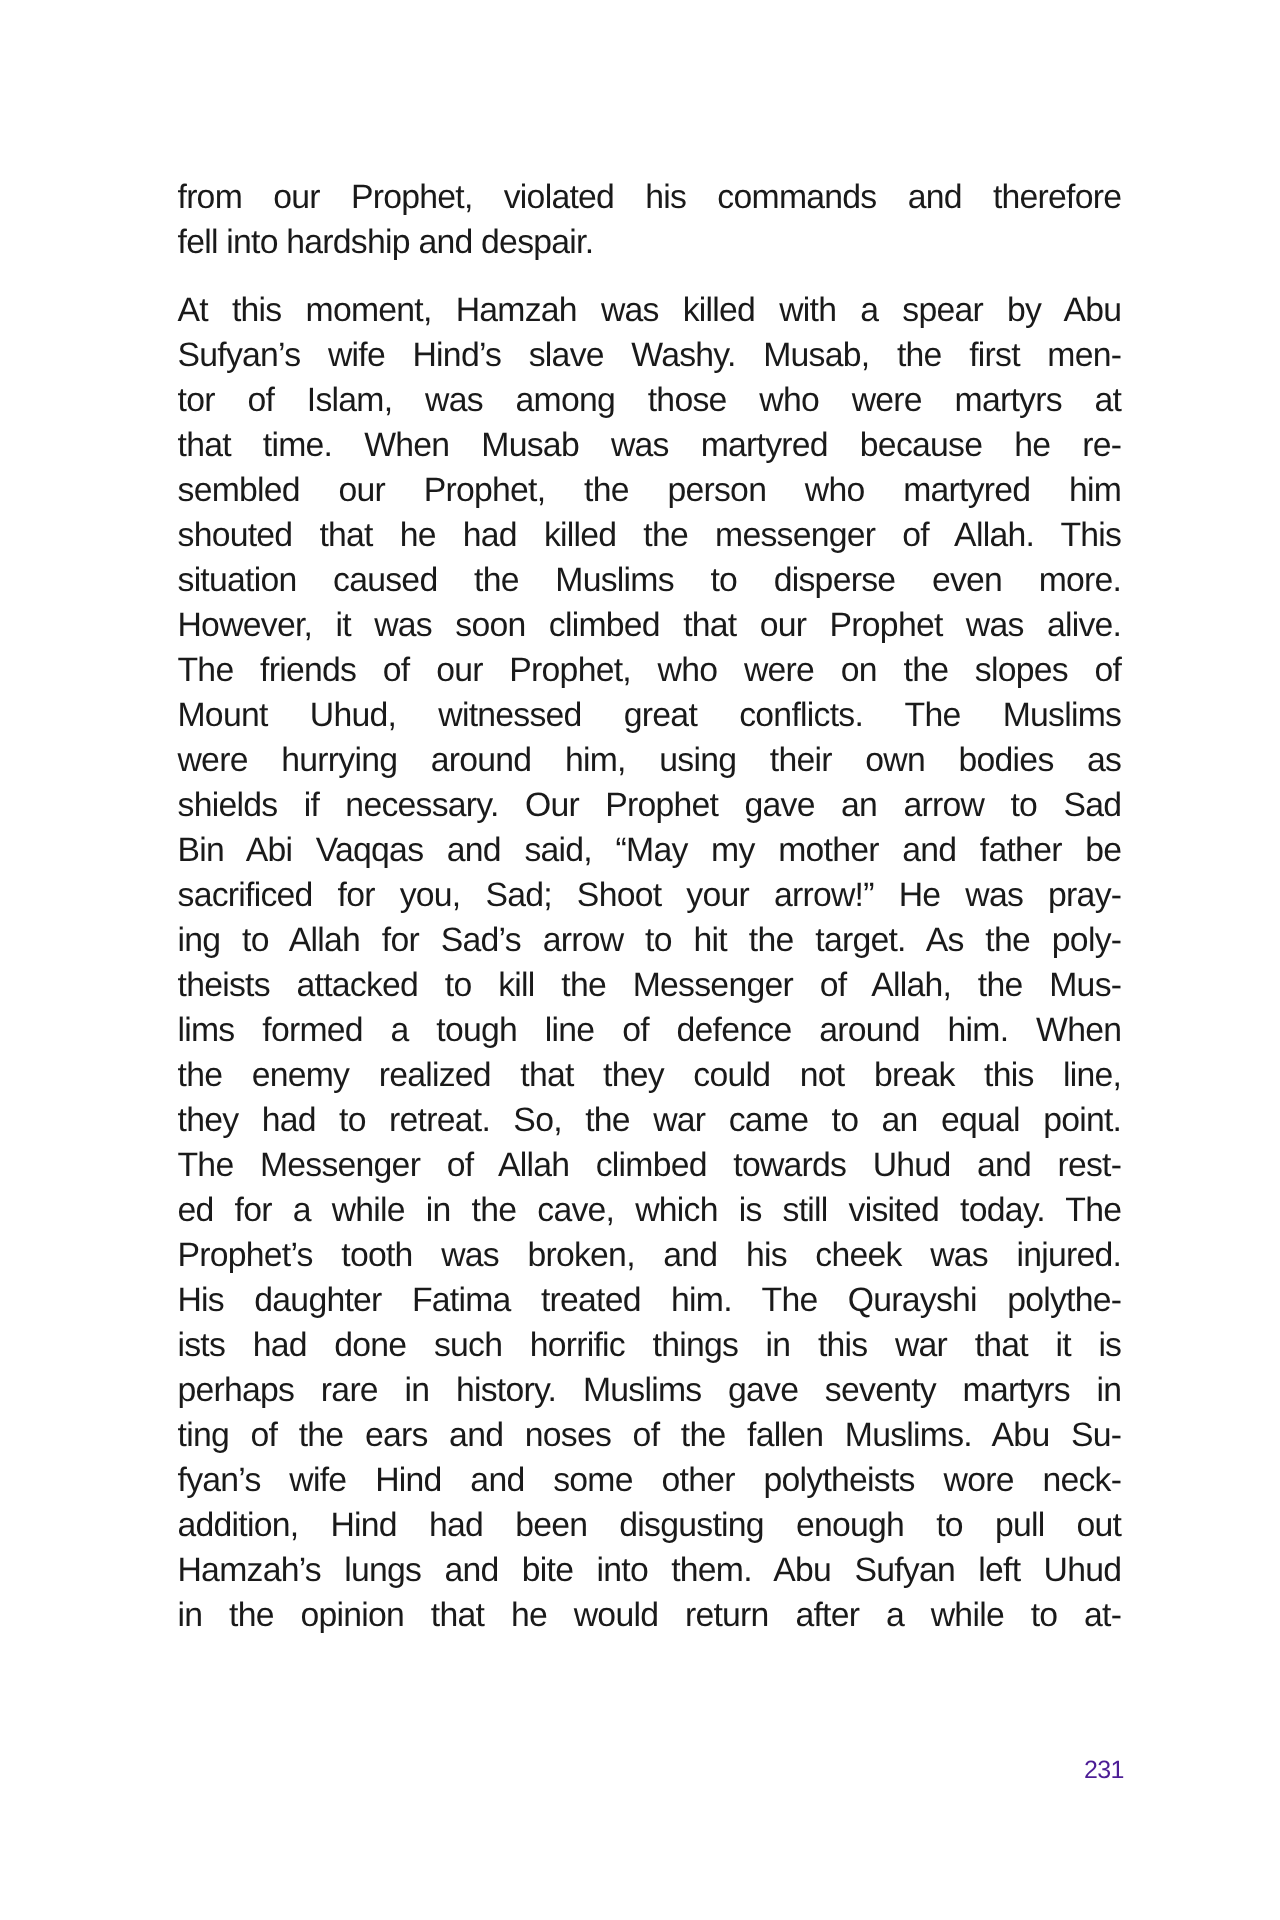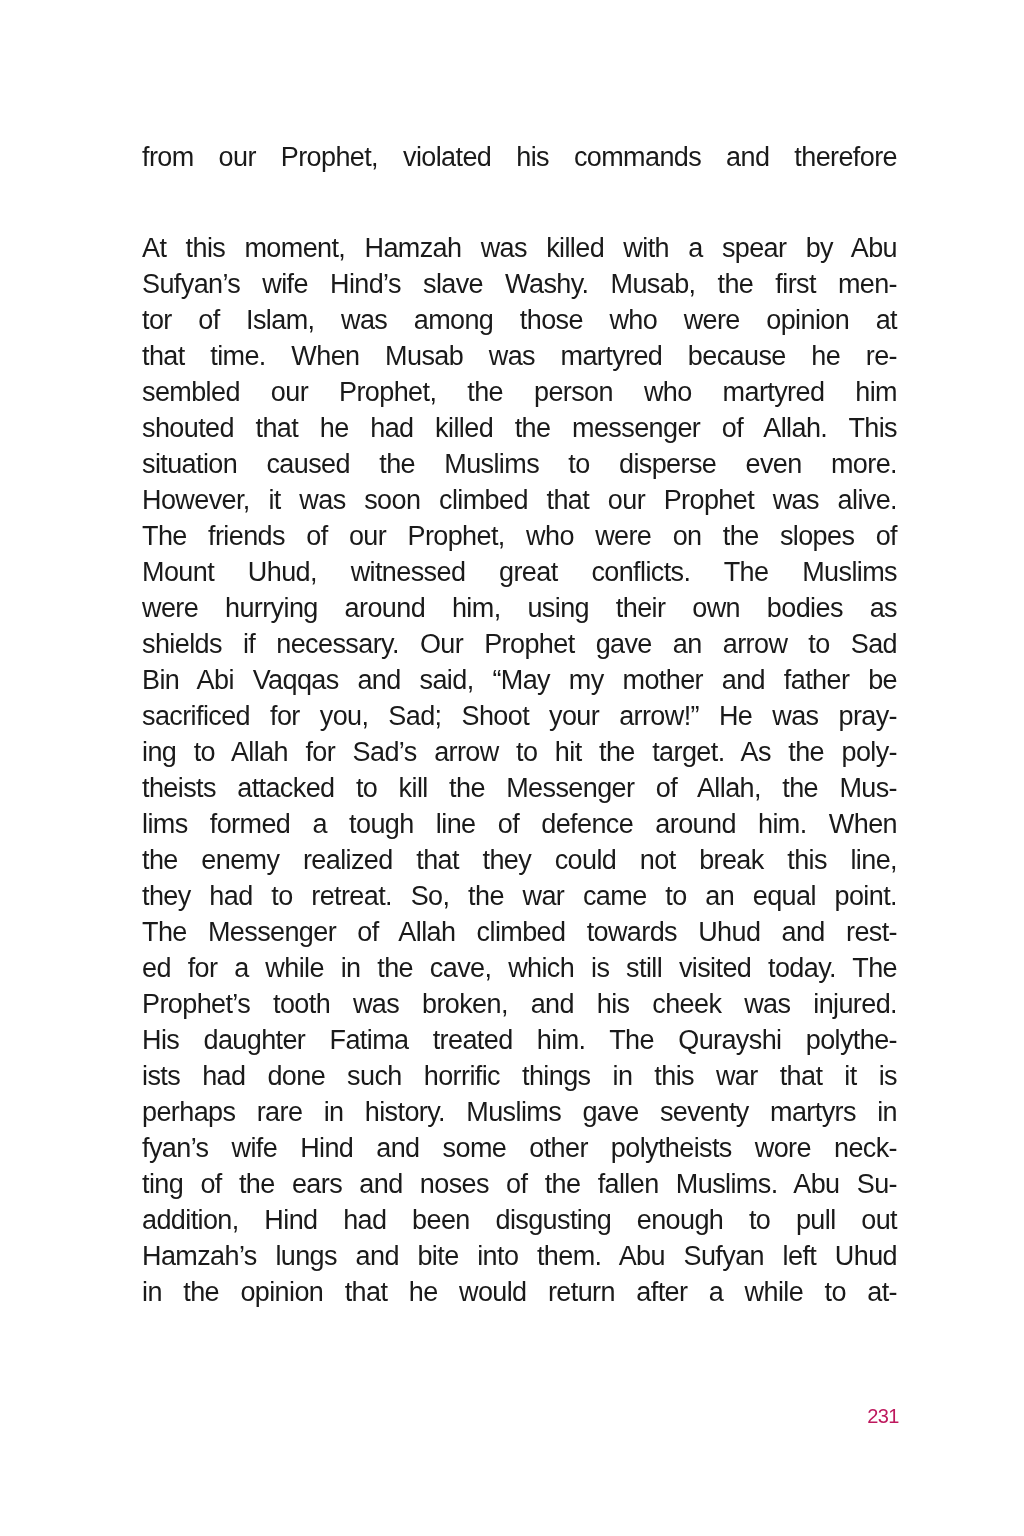--- a/index.html
+++ b/index.html
@@ -23,35 +23,36 @@
     .line-inner { display: inline-block; width: 100%; white-space: normal; text-align: justify; text-align-last: justify; }
     .line.last .line-inner { text-align-last: left; }
     #para-1 { top: 139px; }
     #para-2 { top: 230px; }
     .page-number {
       position: absolute;
       right: 125px;
       top: 1405px;
       font-family: "Liberation Sans", sans-serif;
       font-size: 20px;
-      color: #be185d;
+      color: #4c1d95;
       letter-spacing: -0.5px;
     }
   </style>
 </head>
 <body>
 
 <div class="page">
   <div class="para" id="para-1">
       <div class="line"><span class="line-inner">from our Prophet, violated his commands and therefore</span></div>
+      <div class="line last"><span class="line-inner">fell into hardship and despair.</span></div>
     </div>
   <div class="para" id="para-2">
       <div class="line"><span class="line-inner">At this moment, Hamzah was killed with a spear by Abu</span></div>
       <div class="line"><span class="line-inner">Sufyan’s wife Hind’s slave Washy. Musab, the first men-</span></div>
-      <div class="line"><span class="line-inner">tor of Islam, was among those who were opinion at</span></div>
+      <div class="line"><span class="line-inner">tor of Islam, was among those who were martyrs at</span></div>
       <div class="line"><span class="line-inner">that time. When Musab was martyred because he re-</span></div>
       <div class="line"><span class="line-inner">sembled our Prophet, the person who martyred him</span></div>
       <div class="line"><span class="line-inner">shouted that he had killed the messenger of Allah. This</span></div>
       <div class="line"><span class="line-inner">situation caused the Muslims to disperse even more.</span></div>
       <div class="line"><span class="line-inner">However, it was soon climbed that our Prophet was alive.</span></div>
       <div class="line"><span class="line-inner">The friends of our Prophet, who were on the slopes of</span></div>
       <div class="line"><span class="line-inner">Mount Uhud, witnessed great conflicts. The Muslims</span></div>
       <div class="line"><span class="line-inner">were hurrying around him, using their own bodies as</span></div>
       <div class="line"><span class="line-inner">shields if necessary. Our Prophet gave an arrow to Sad</span></div>
       <div class="line"><span class="line-inner">Bin Abi Vaqqas and said, “May my mother and father be</span></div>
@@ -60,20 +61,20 @@
       <div class="line"><span class="line-inner">theists attacked to kill the Messenger of Allah, the Mus-</span></div>
       <div class="line"><span class="line-inner">lims formed a tough line of defence around him. When</span></div>
       <div class="line"><span class="line-inner">the enemy realized that they could not break this line,</span></div>
       <div class="line"><span class="line-inner">they had to retreat. So, the war came to an equal point.</span></div>
       <div class="line"><span class="line-inner">The Messenger of Allah climbed towards Uhud and rest-</span></div>
       <div class="line"><span class="line-inner">ed for a while in the cave, which is still visited today. The</span></div>
       <div class="line"><span class="line-inner">Prophet’s tooth was broken, and his cheek was injured.</span></div>
       <div class="line"><span class="line-inner">His daughter Fatima treated him. The Qurayshi polythe-</span></div>
       <div class="line"><span class="line-inner">ists had done such horrific things in this war that it is</span></div>
       <div class="line"><span class="line-inner">perhaps rare in history. Muslims gave seventy martyrs in</span></div>
+      <div class="line"><span class="line-inner">ting of the ears and noses of the fallen Muslims. Abu Su-</span></div>
       <div class="line"><span class="line-inner">fyan’s wife Hind and some other polytheists wore neck-</span></div>
-      <div class="line"><span class="line-inner">ting of the ears and noses of the fallen Muslims. Abu Su-</span></div>
       <div class="line"><span class="line-inner">addition, Hind had been disgusting enough to pull out</span></div>
       <div class="line"><span class="line-inner">Hamzah’s lungs and bite into them. Abu Sufyan left Uhud</span></div>
       <div class="line"><span class="line-inner">in the opinion that he would return after a while to at-</span></div>
     </div>
   <div class="page-number">231</div>
 </div>
 
 </body></html>

